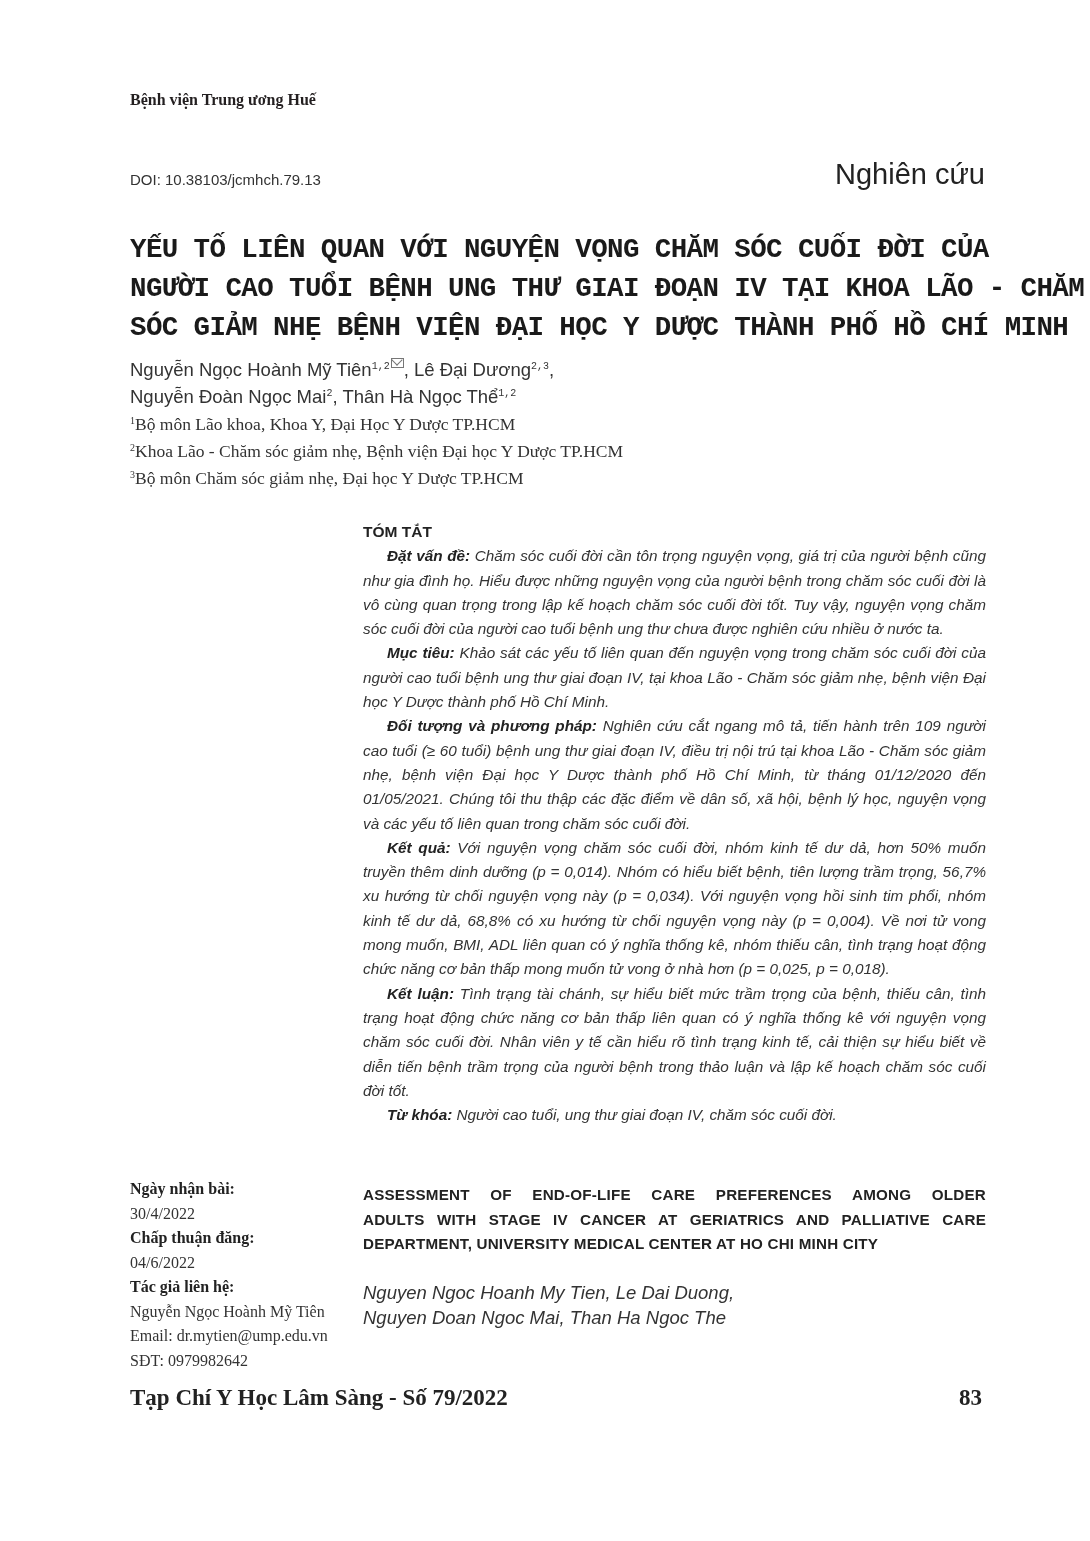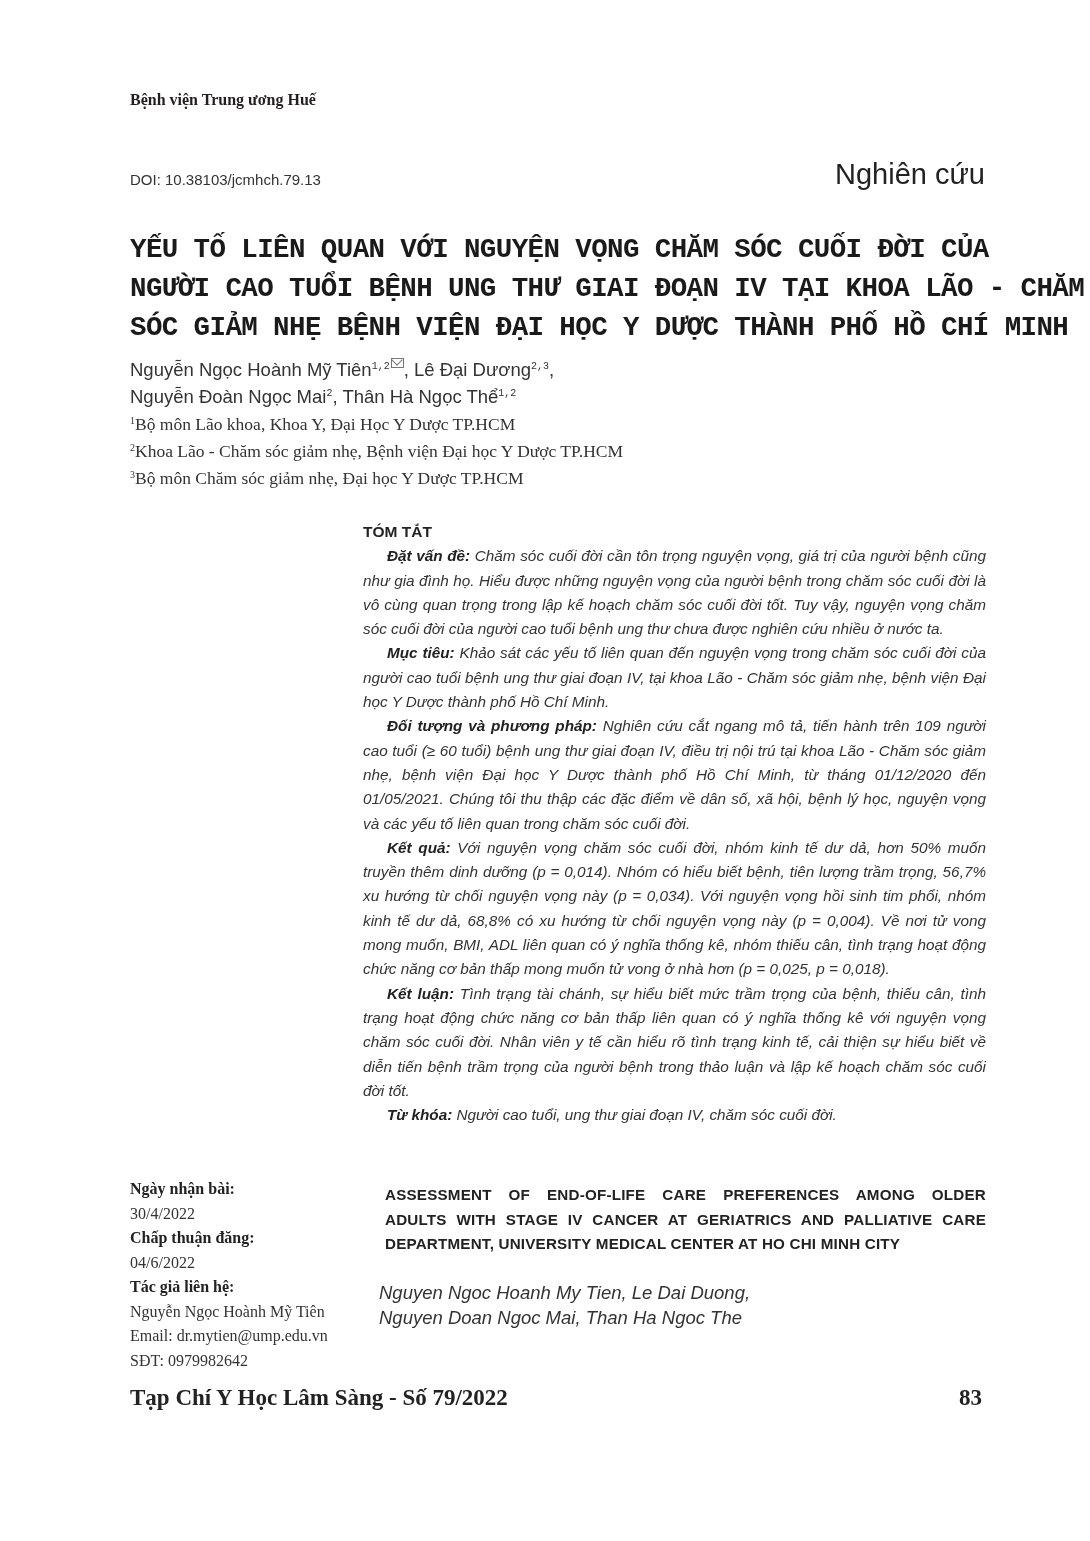--- a/index.html
+++ b/index.html
@@ -27,23 +27,23 @@
   .sec-title { font-weight: bold; font-size: 15.5px; color: #222; }
   .para { text-align: justify; font-style: italic; text-indent: 24px; margin: 0; }
   .para b { font-weight: bold; color: #222; }
 
   #side-info { left: 130px; top: 1161px; font-size: 16px; line-height: 24.5px; color: #333; margin-top: 16px; }
   #side-info .lbl { font-weight: bold; color: #222; }
 
   #abstract-en { left: 363px; top: 1182px; width: 623px; }
   #abstract-en .sec-title { font-size: 15.5px; line-height: 24px; }
   #en-title { font-weight: bold; font-size: 15.2px; line-height: 24.5px; color: #222; margin-top: 1px; }
-  .en-line { display: block; text-align: justify; text-align-last: justify; white-space: nowrap; letter-spacing: 0.2px; margin-left: 22px; }
+  .en-line { display: block; text-align: justify; text-align-last: justify; white-space: nowrap; letter-spacing: 0.2px; }
   .en-line.last { text-align-last: left; }
-  #en-authors { margin-top: 23px; font-style: italic; font-size: 18.5px; line-height: 25px; color: #333; margin-left: 16px; }
+  #en-authors { margin-top: 23px; font-style: italic; font-size: 18.5px; line-height: 25px; color: #333; }
 
   #footer-journal { left: 130px; top: 1385px; font-size: 23px; font-weight: bold; color: #222; }
   #page-number { right: 108px; top: 1385px; font-size: 23px; font-weight: bold; color: #222; }
 </style>
 </head>
 <body>
 
 <div id="journal-header" class="abs serif">Bệnh viện Trung ương Huế</div>
 <div id="doi" class="abs sans">DOI: 10.38103/jcmhch.79.13</div>
 <div id="category" class="abs sans">Nghiên cứu</div>

